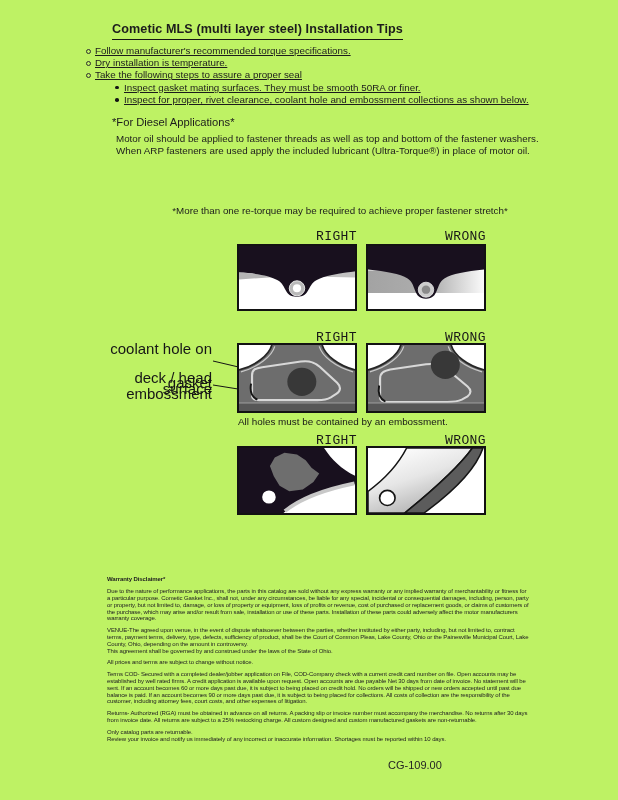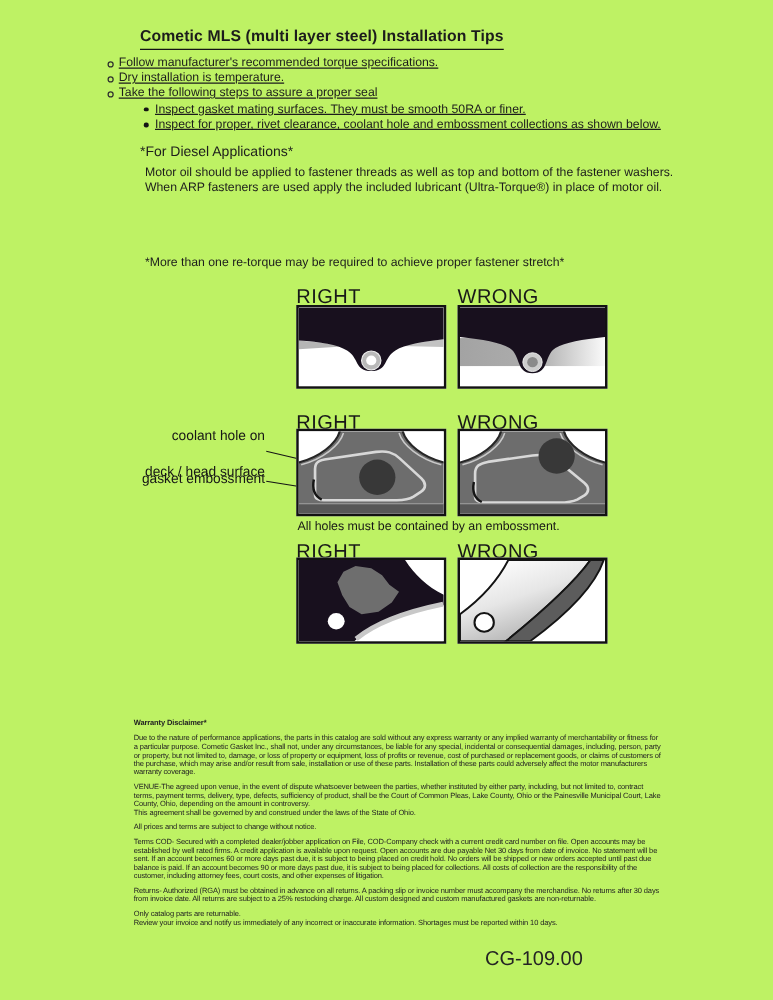--- a/index.html
+++ b/index.html
@@ -7,44 +7,44 @@
         font-family:"Liberation Sans",sans-serif;color:#1c1c1c;overflow:hidden;}
   .title{position:absolute;left:112px;top:22px;margin:0;font-size:12.6px;font-weight:bold;
          letter-spacing:.1px;border-bottom:1.7px solid #141414;padding-bottom:2.5px;display:inline-block;}
   .bullets{position:absolute;left:86px;top:45px;width:490px;font-size:9.8px;line-height:12.2px;text-decoration:underline;}
   .b-row{position:relative;padding-left:9px;}
   .b-row.sub{margin-left:29px;}
   .ring{position:absolute;left:0;top:3.6px;width:3.4px;height:3.4px;border:1px solid #2f2f2f;border-radius:50%;}
   .dot{position:absolute;left:0;top:4.2px;width:3.6px;height:3.6px;background:#141414;border-radius:50%;}
   .diesel-h{position:absolute;left:112px;top:116px;margin:0;font-size:11.2px;font-weight:normal;}
   .body-p{position:absolute;left:116px;width:448px;margin:0;font-size:9.8px;line-height:12.1px;}
-  .p1{top:133px;} .p2{top:162px;} .p3{top:205px;}
-  .dlabel{position:absolute;width:120px;text-align:left;font-size:16px;letter-spacing:.4px;color:#181818;}
+  .p1{top:133px;} .p2{top:162px;} .p3{top:205px;text-align:center;}
+  .dlabel{position:absolute;width:120px;text-align:right;font-size:13px;letter-spacing:.4px;color:#181818;font-family:Liberation Mono, monospace;}
   .lr1{left:237px;top:229px;} .lw1{left:366px;top:229px;}
   .lr2{left:237px;top:330px;} .lw2{left:366px;top:330px;}
   .lr3{left:237px;top:433px;} .lw3{left:366px;top:433px;}
   .panel{position:absolute;border:2px solid #121212;box-sizing:border-box;background:#fff;}
   .panel svg{display:block;width:100%;height:100%;}
   .pr1{left:237px;top:244px;width:120px;height:67px;}
   .pw1{left:366px;top:244px;width:120px;height:67px;}
   .pr2{left:237px;top:343px;width:120px;height:70px;}
   .pw2{left:366px;top:343px;width:120px;height:70px;}
   .pr3{left:237px;top:446px;width:120px;height:69px;}
   .pw3{left:366px;top:446px;width:120px;height:69px;}
   .caption{position:absolute;font-size:9.9px;line-height:11.6px;color:#161616;}
   .c1{left:237px;top:313px;} .c2{left:238px;top:416px;}
   .c3{left:237px;top:518px;width:268px;}
-  .ann{position:absolute;left:100px;width:112px;text-align:right;font-size:11px;line-height:10.8px;color:#161616;}
+  .ann{position:absolute;left:100px;width:112px;text-align:right;font-size:15px;line-height:10.8px;color:#161616;}
   .a1{top:344px;} .a2{top:373px;} .a3{top:378px;}
   .leaders{position:absolute;left:210px;top:355px;width:95px;height:45px;}
   .legal{position:absolute;left:107px;top:576px;width:424px;font-size:6px;line-height:6.8px;
          letter-spacing:-.1px;color:#222;}
   .legal p{margin:0 0 5px 0;white-space:pre-line;}
   .legal .lh{font-weight:bold;margin-bottom:5.5px;}
-  .footer-code{position:absolute;left:388px;top:759px;font-size:16px;color:#242424;}
+  .footer-code{position:absolute;left:388px;top:759px;font-size:11px;color:#242424;}
 </style>
 </head>
 <body>
 
 <div class="page">
 
   <h1 class="title">Cometic MLS (multi layer steel) Installation Tips</h1>
 
   <div class="bullets">
     <div class="b-row">

